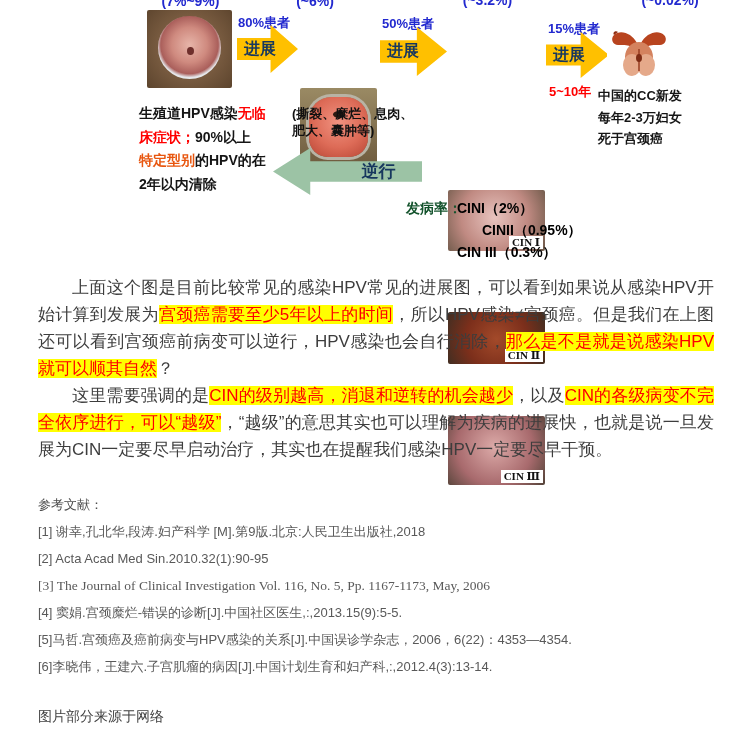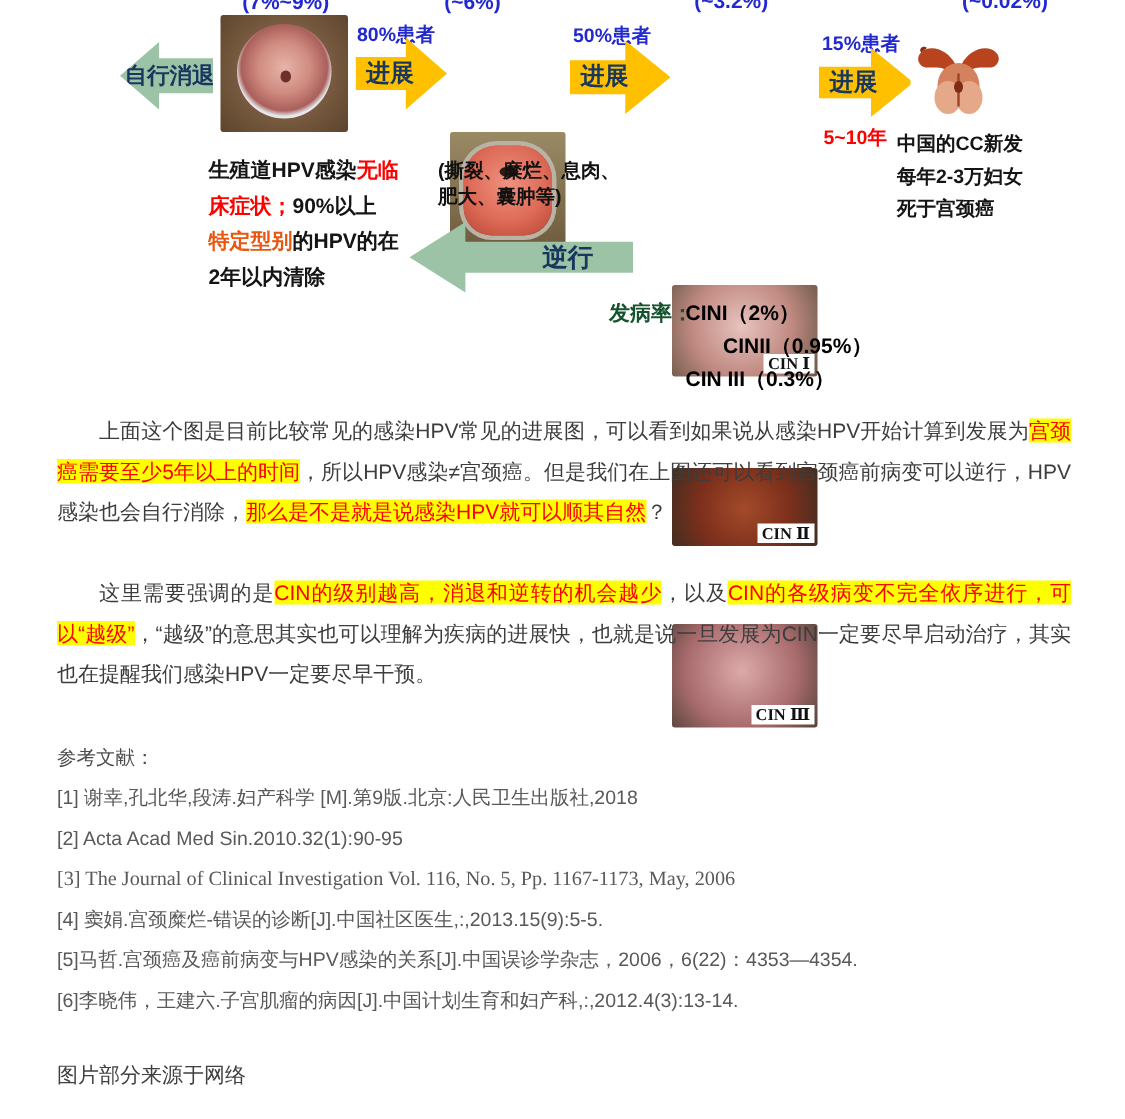--- a/index.html
+++ b/index.html
@@ -50,21 +50,21 @@
   .c-ink { color:#151515; } .c-red { color:#FF0000; } .c-org { color:#E8560F; }
 
   .pnote { font-size:13px; font-weight:bold; color:#111; line-height:16.5px; white-space:nowrap; }
   .rnote { font-size:13px; font-weight:bold; color:#151515; }
   .rnote > div { height:21.5px; white-space:nowrap; }
   .inc-label { font-size:14px; font-weight:bold; color:#14532d; white-space:nowrap; }
   .inc-item  { font-size:14px; font-weight:bold; color:#000; white-space:nowrap; }
 
   
   .para {
-    width:676px; font-size:14px; line-height:27px; color:#3d3d3d;
+    width:676px; font-size:17px; line-height:27px; color:#3d3d3d;
     text-align:justify; text-indent:2em;
   }
   .hl { background:#FFFF00; color:#FE0000; }
 
   .refs { width:700px; font-size:13px; color:#595959; line-height:27px; }
   .refs .ref-title { color:#4d4d4d; }
   .refs .ref-item { white-space:nowrap; }
   .refs .ref-item:nth-of-type(4) { font-family:"Liberation Serif","DejaVu Serif",serif; font-size:13.5px; }
   .footer-note { font-size:14px; color:#404040; }
 </style>
@@ -73,23 +73,20 @@
 
 <div class="page">
 
   <div class="abs" style="left:0;top:0;width:750px;height:270px;">
 
     <div class="abs stage-label" style="left:143px;top:-7px;width:95px;">(7%~9%)</div>
     <div class="abs stage-label" style="left:275px;top:-7px;width:80px;">(~6%)</div>
     <div class="abs stage-label" style="left:440px;top:-8px;width:95px;">(~3.2%)</div>
     <div class="abs stage-label" style="left:620px;top:-8px;width:100px;">(~0.02%)</div>
 
-    <div class="abs arrow-left" style="left:80px;top:28px;width:62px;height:45px;">
-      <span style="padding-left:3px;">自行消退</span>
-    </div>
 
     <div class="abs photo photo1" style="left:147px;top:10px;width:85px;height:78px;">
       <div class="spec"></div>
       <div class="os"></div>
     </div>
 
     <div class="abs patients" style="left:238px;top:14px;">80%患者</div>
     <div class="abs arrow-right" style="left:237px;top:25px;width:61px;height:48px;">
       <span>进展</span>
     </div>

